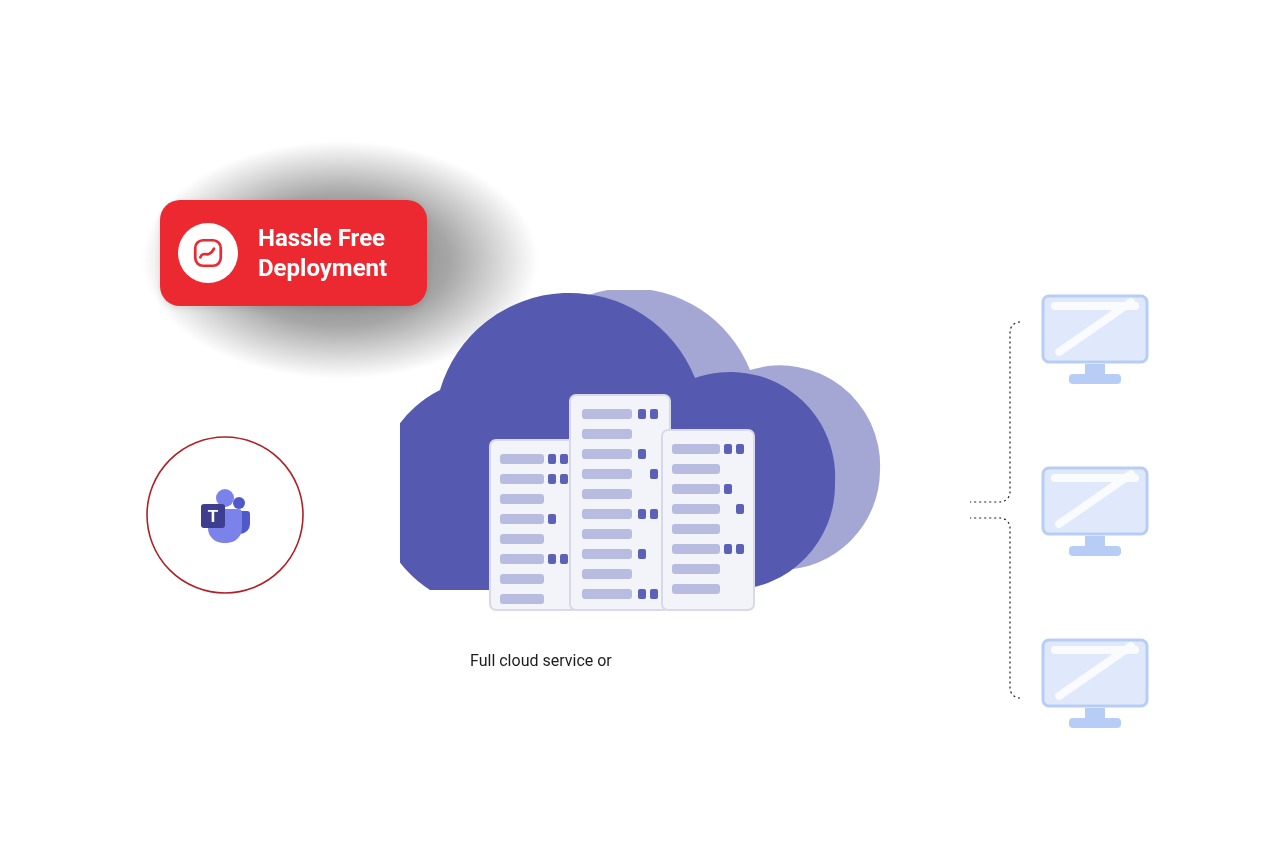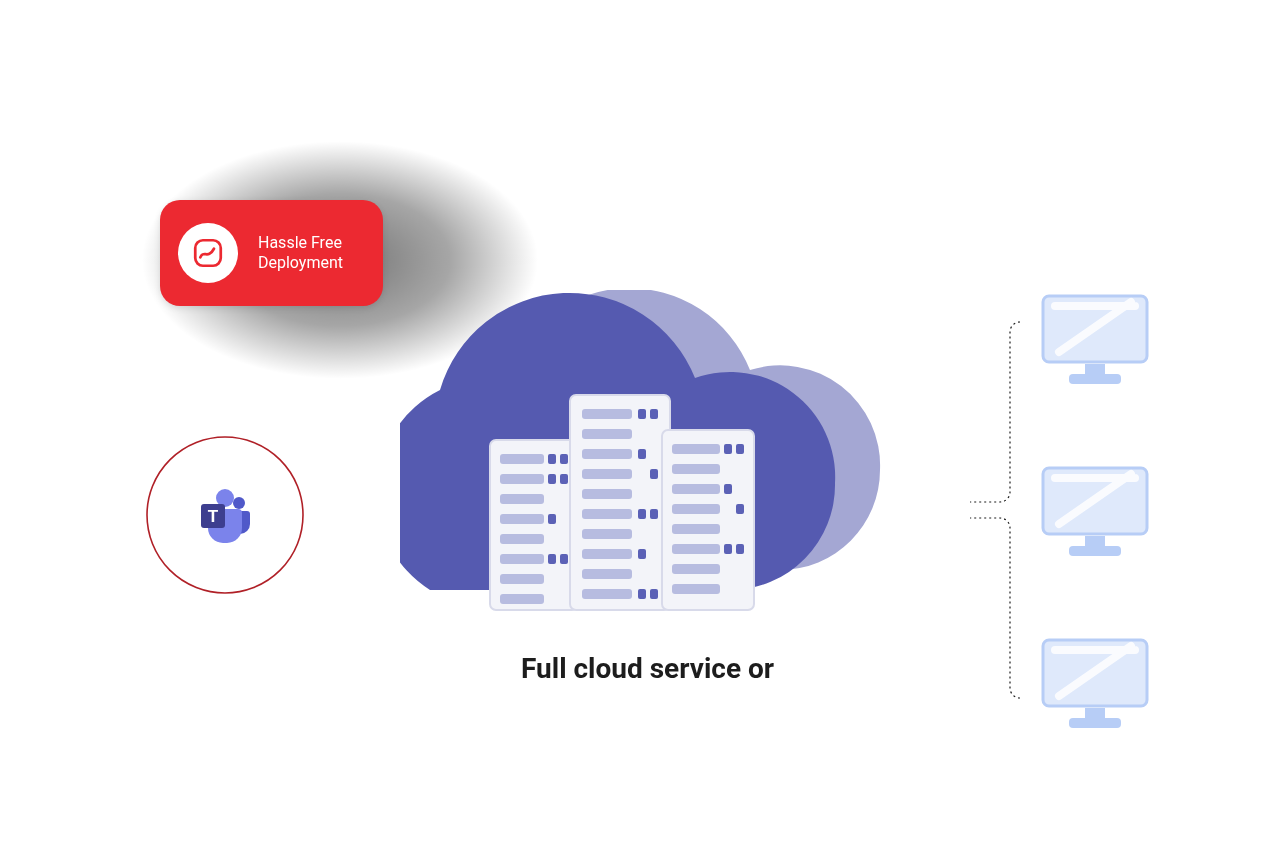--- a/index.html
+++ b/index.html
@@ -41,23 +41,23 @@
     height: 60px;
     border-radius: 50%;
     background: #ffffff;
     display: flex;
     align-items: center;
     justify-content: center;
   }
   .badge .icon-wrap svg { width: 34px; height: 34px; }
   .badge .label {
     color: #ffffff;
-    font-size: 16px;
+    font-size: 24px;
     line-height: 1.25;
-    font-weight: 400;
+    font-weight: 700;
   }
 
   
   .rings {
     position: absolute;
     left: 80px;
     top: 370px;
     width: 290px;
     height: 290px;
     pointer-events: none;
@@ -79,25 +79,24 @@
     left: 400px;
     top: 290px;
     width: 490px;
     height: 340px;
   }
   .caption {
     position: absolute;
     left: 470px;
     top: 650px;
     width: 355px;
-    text-align: center;
-    font-size: 28px;
+    font-size: 16px;
     line-height: 1.35;
     color: #1d1d1d;
-    font-weight: 700;
+    font-weight: 400;
   }
 
   
   .bracket {
     position: absolute;
     left: 965px;
     top: 310px;
     width: 60px;
     height: 400px;
   }

